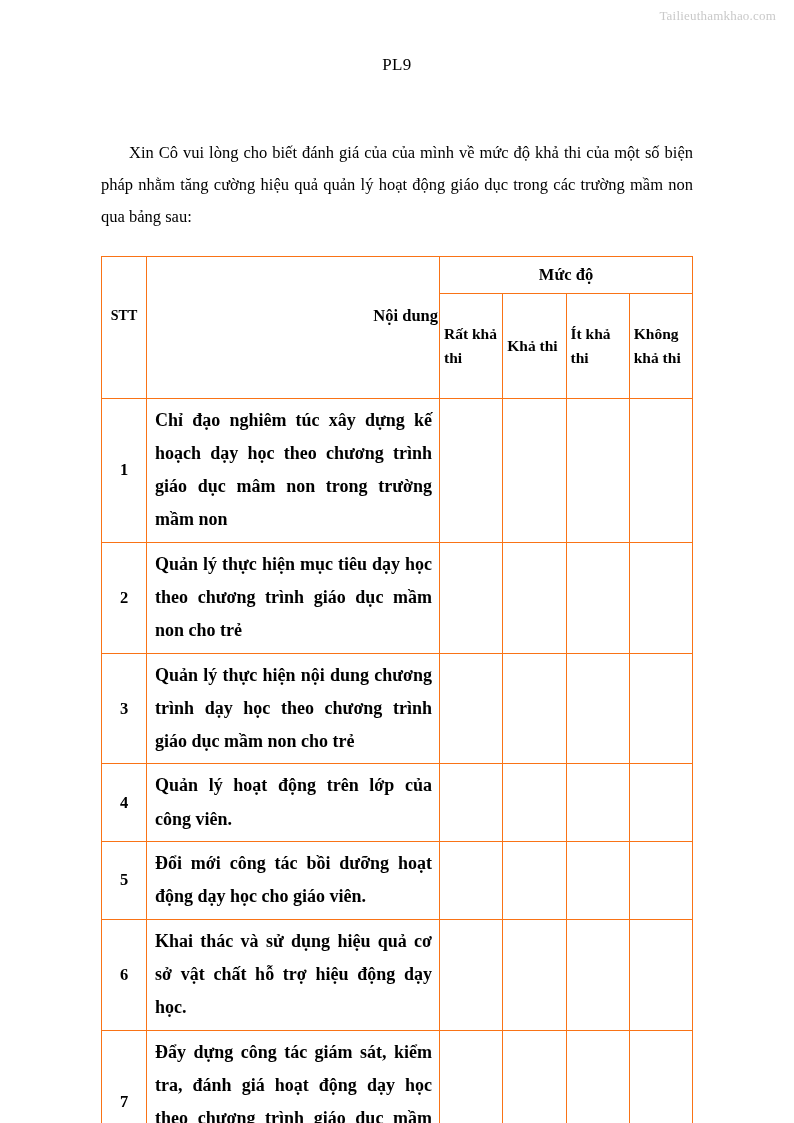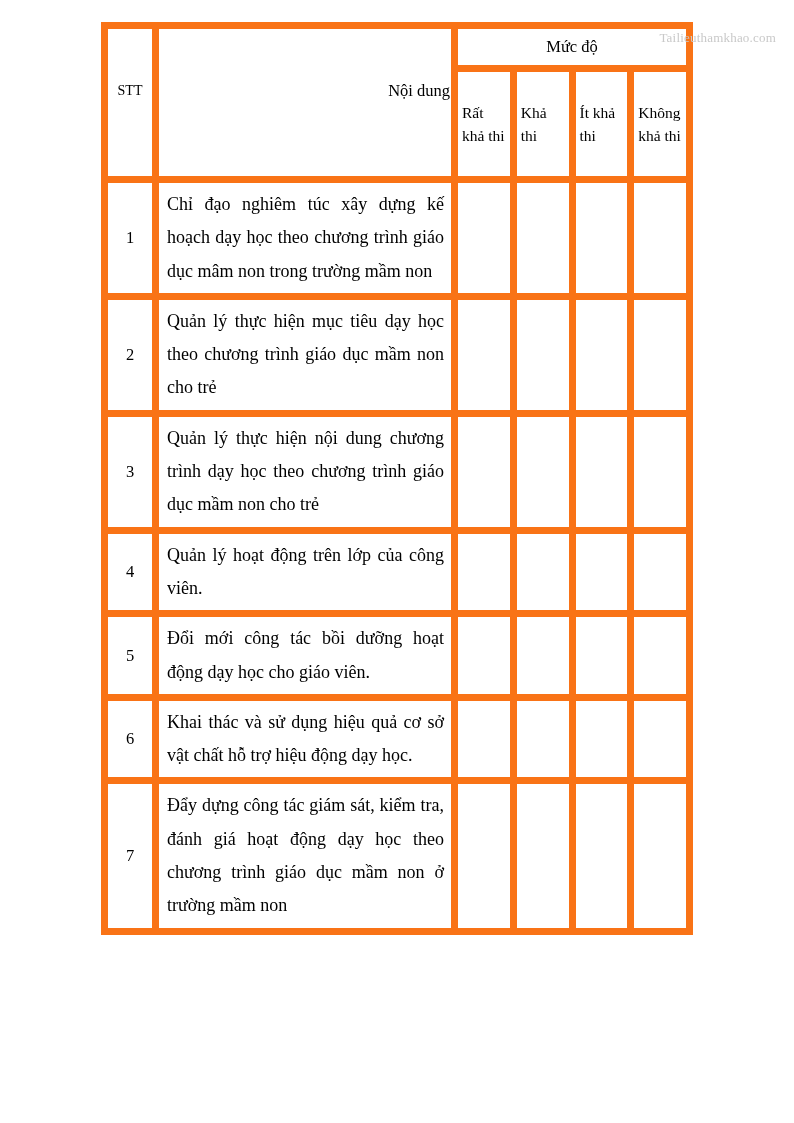--- a/index.html
+++ b/index.html
@@ -49,23 +49,23 @@
     line-height: 1.95;
     text-indent: 28px;
   }
   table.survey {
     margin-top: 22px;
     border-collapse: collapse;
     width: 592px;
     table-layout: fixed;
   }
   table.survey td, table.survey th {
-    border: 7px solid #f97316;
+    border: 1px solid #f97316;
     vertical-align: middle;
-    font-weight: normal;
+    font-weight: bold;
   }
   .th-merged {
     text-align: center;
     font-weight: bold;
     font-size: 16.5px;
     height: 34px;
   }
   .th-stt {
     text-align: center;
     font-weight: bold;
@@ -115,23 +115,25 @@
   .r-short{ height: 36px; }
   .r-xtall{ height: 112px; }
 </style>
 </head>
 <body>
 
 <div class="page">
 
   <div class="watermark">Tailieuthamkhao.com</div>
 
+  <div class="page-label">PL9</div>
 
   <div class="content">
 
+    <p class="intro">Xin Cô vui lòng cho biết đánh giá của của mình về mức độ khả thi của một số biện pháp nhằm tăng cường hiệu quả quản lý hoạt động giáo dục trong các trường mầm non qua bảng sau:</p>
 
     <table class="survey">
       <tbody>
         <tr>
           <td class="th-stt" rowspan="2">STT</td>
           <td class="th-noidung" rowspan="2">Nội dung</td>
           <td class="th-merged" colspan="4">Mức độ</td>
         </tr>
         <tr>
           <td class="th-level col-rat">Rất khả thi</td>

